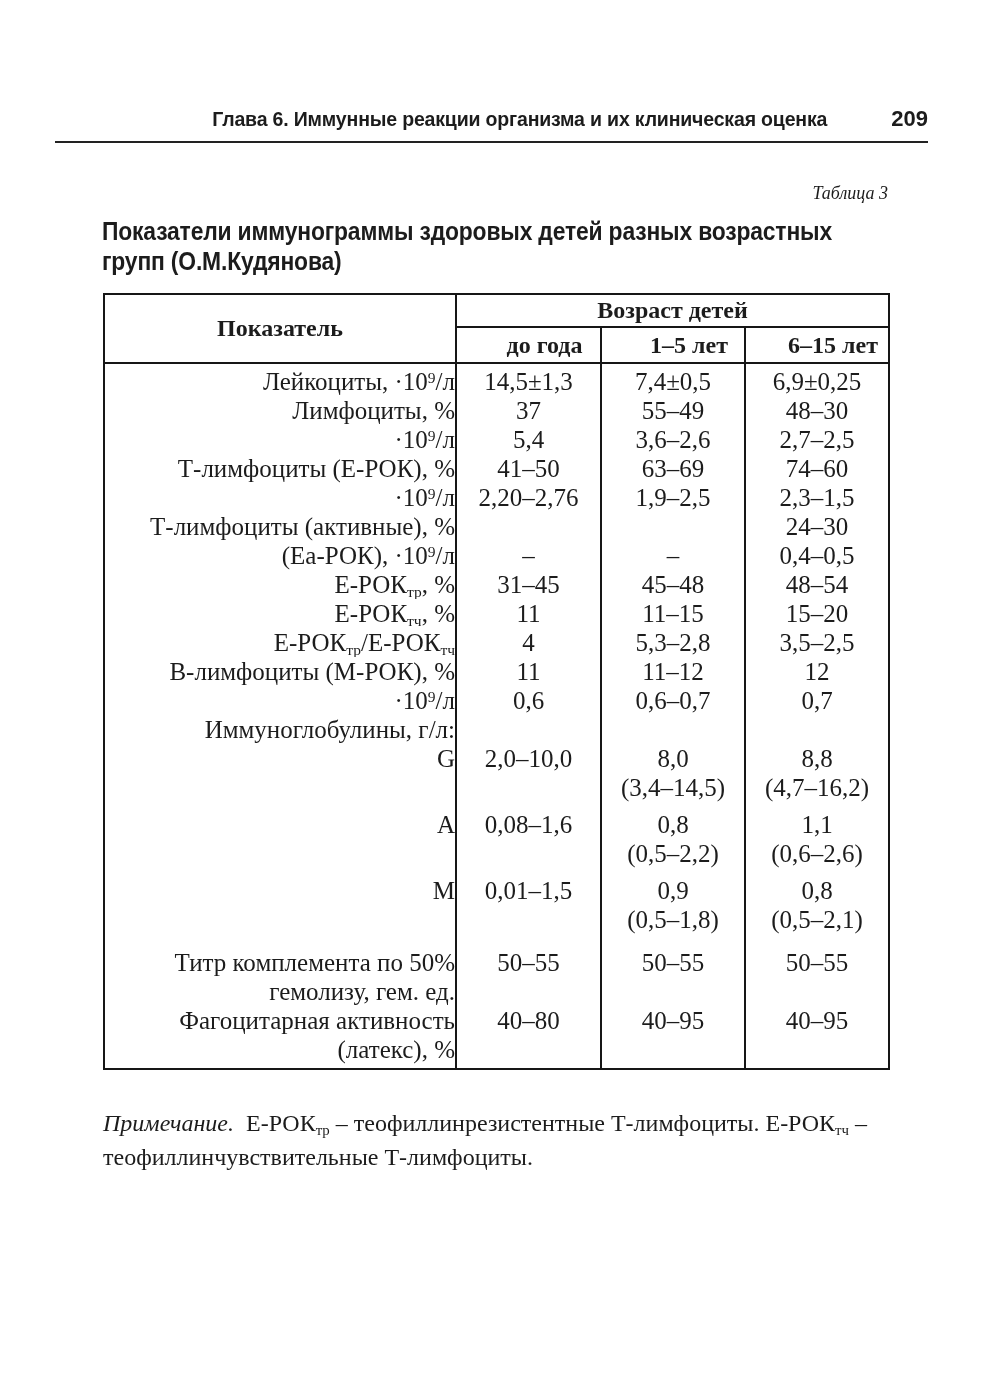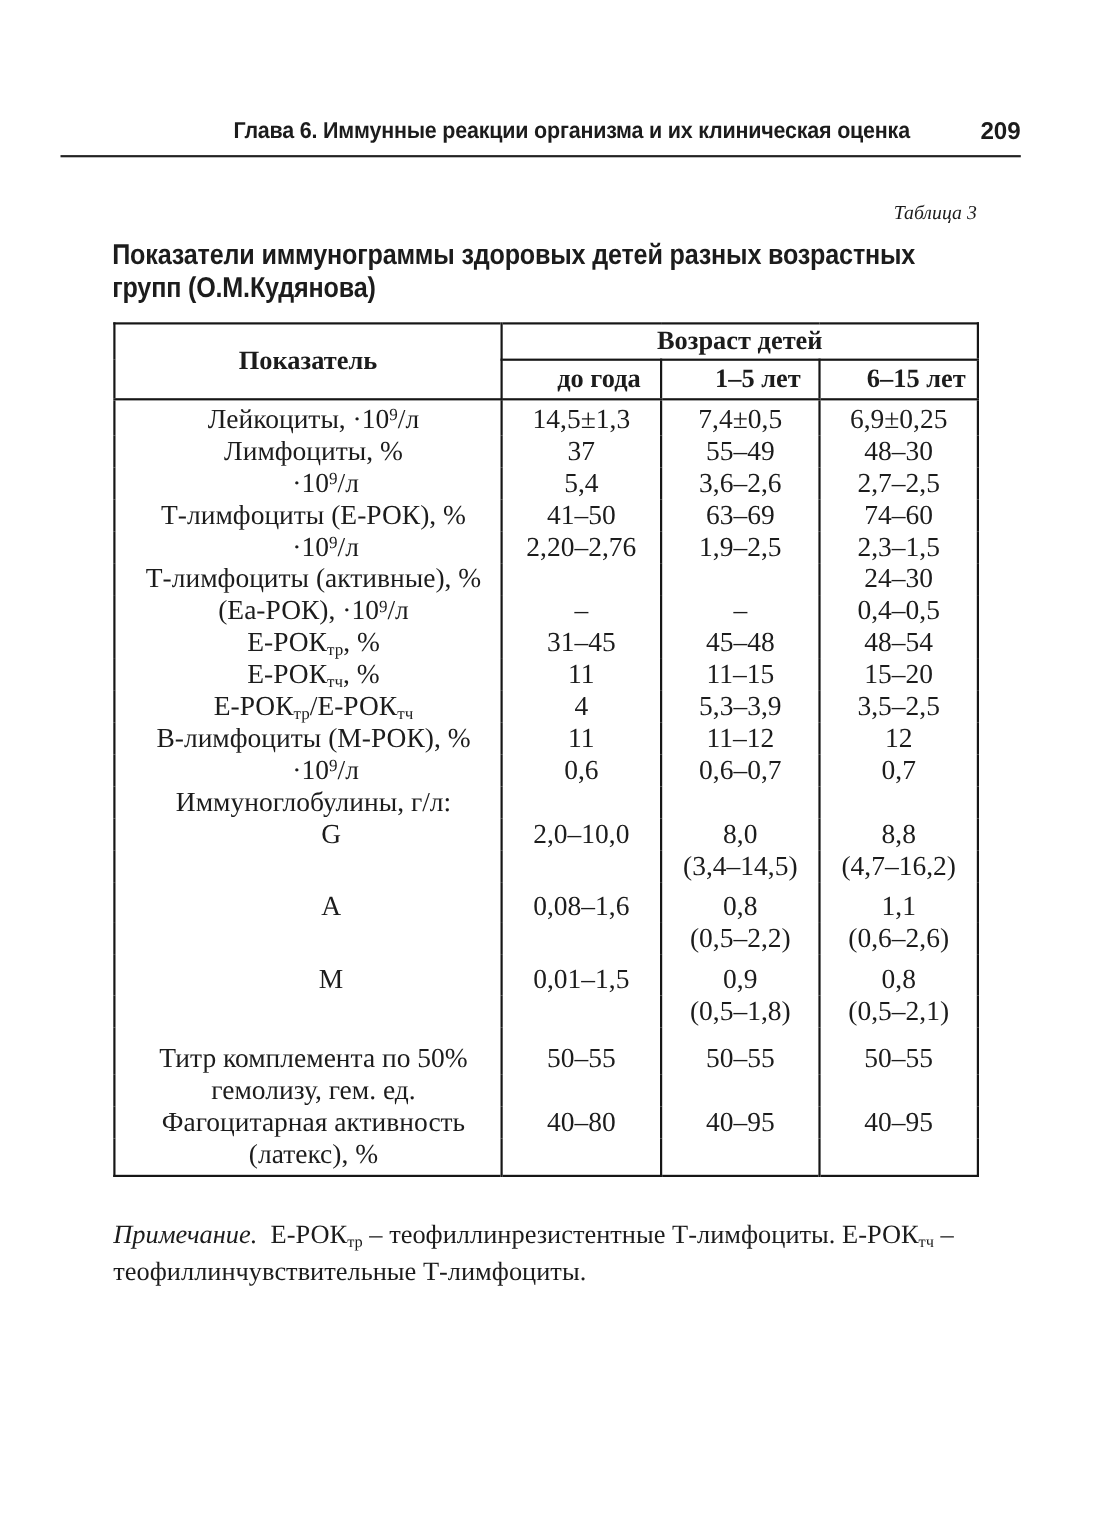--- a/index.html
+++ b/index.html
@@ -46,21 +46,21 @@
   th.indicator{border-right-width:2px;border-bottom-width:2px;vertical-align:middle;}
   th.age-group{border-bottom-width:2px;height:31px;}
   th.age-col{border-left-width:2px;border-bottom-width:2px;height:34px;padding-left:32px;}
   th.age-col:first-child{border-left-width:0;}
   tbody td{
     font-size:25px;line-height:29px;padding:0;vertical-align:top;
     white-space:nowrap;overflow:hidden;
   }
   tbody tr:first-child td{padding-top:3px;}
   tbody tr:last-child td{padding-bottom:4px;}
-  td.lbl{text-align:center;padding-left:10px;font-family:Liberation Serif, serif;}
+  td.lbl{text-align:right;padding-left:10px;font-family:Liberation Serif, serif;}
   td.lbl.ind1{padding-left:32px;}
   td.lbl.ind2{padding-left:42px;}
   td.val{text-align:center;border-left:2px solid #161616;}
   sup,sub{font-size:0.62em;line-height:0;}
   sub{vertical-align:-0.25em;}
   sup{vertical-align:0.45em;}
 
   
   .footnote{
     position:absolute;left:103px;top:1082px;width:792px;
@@ -152,21 +152,21 @@
           </tr>
           <tr>
             <td class="lbl">Е-РОК<sub>тч</sub>, %</td>
             <td class="val">11</td>
             <td class="val">11–15</td>
             <td class="val">15–20</td>
           </tr>
           <tr>
             <td class="lbl">Е-РОК<sub>тр</sub>/Е-РОК<sub>тч</sub></td>
             <td class="val">4</td>
-            <td class="val">5,3–3,9</td>
+            <td class="val">5,3–2,8</td>
             <td class="val">3,5–2,5</td>
           </tr>
           <tr>
             <td class="lbl">В-лимфоциты (М-РОК), %</td>
             <td class="val">11</td>
             <td class="val">11–12</td>
             <td class="val">12</td>
           </tr>
           <tr>
             <td class="lbl ind1">·10<sup>9</sup>/л</td>

